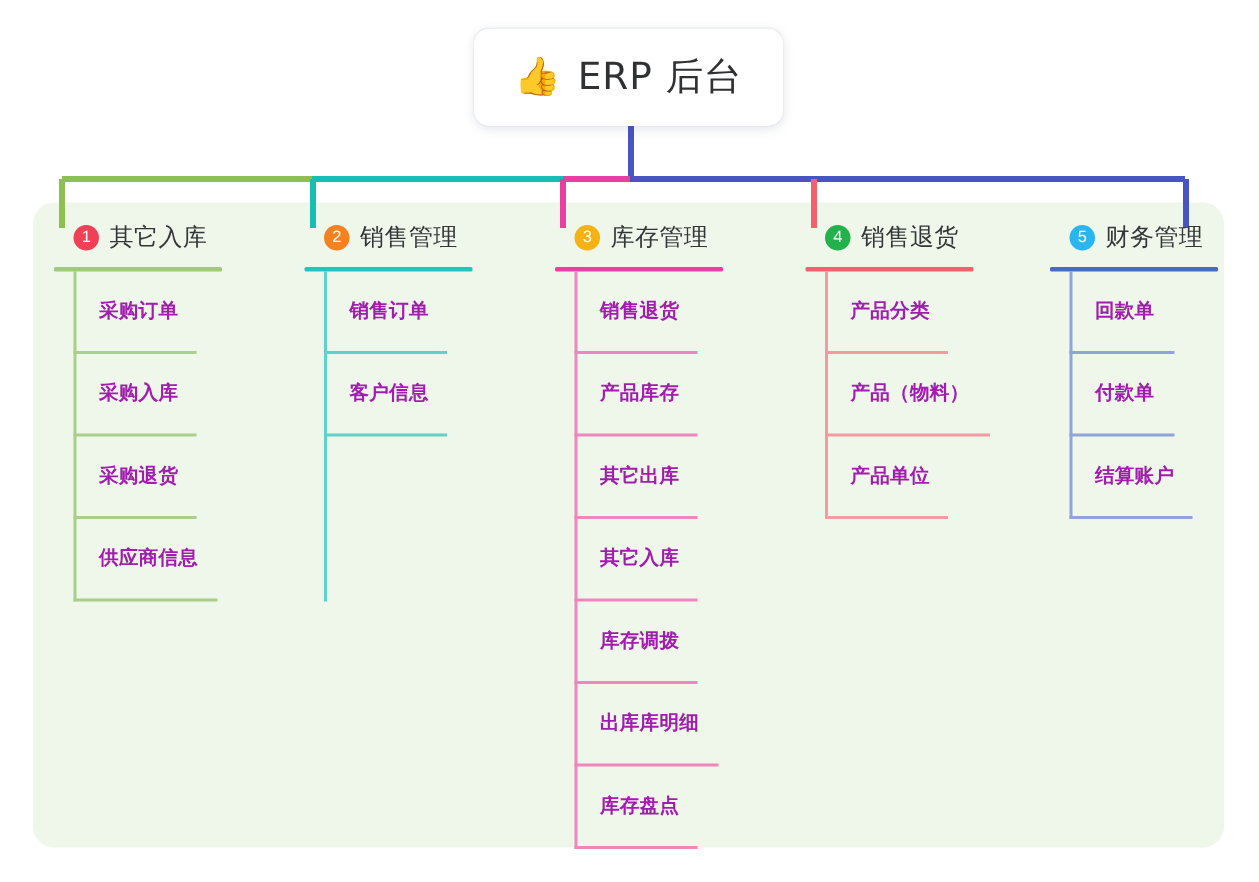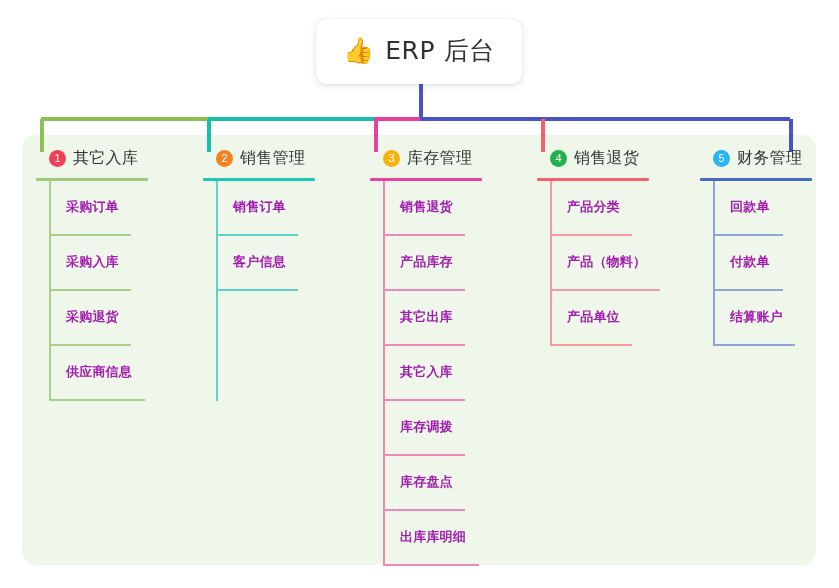--- a/index.html
+++ b/index.html
@@ -242,27 +242,27 @@
           </div>
           <div class="leaf">
             <span class="leaf-label">其它入库</span>
             <div class="leaf-rule" style="width: 82px; background: rgb(239, 134, 189);"></div>
           </div>
           <div class="leaf">
             <span class="leaf-label">库存调拨</span>
             <div class="leaf-rule" style="width: 82px; background: rgb(239, 134, 189);"></div>
           </div>
           <div class="leaf">
-            <span class="leaf-label">库存盘点</span>
-            <div class="leaf-rule" style="width: 82px; background: rgb(239, 134, 189);"></div>
-          </div>
-          <div class="leaf">
             <span class="leaf-label">出库库明细</span>
             <div class="leaf-rule" style="width: 96px; background: rgb(239, 134, 189);"></div>
           </div>
+          <div class="leaf">
+            <span class="leaf-label">库存盘点</span>
+            <div class="leaf-rule" style="width: 82px; background: rgb(239, 134, 189);"></div>
+          </div>
         </div>
       </div>
       <div class="col" style="left: 537px; width: 150px;">
         <div class="col-head">
           <span class="badge" style="background: rgb(34, 178, 76);">4</span>
           <span class="col-title">销售退货</span>
         </div>
         <div class="head-rule" style="width: 112px; background: rgb(244, 96, 108); margin-left: 0px;"></div>
         <div class="leaves">
           <div class="spine" style="background: rgb(245, 154, 159); height: 165px;"></div>

